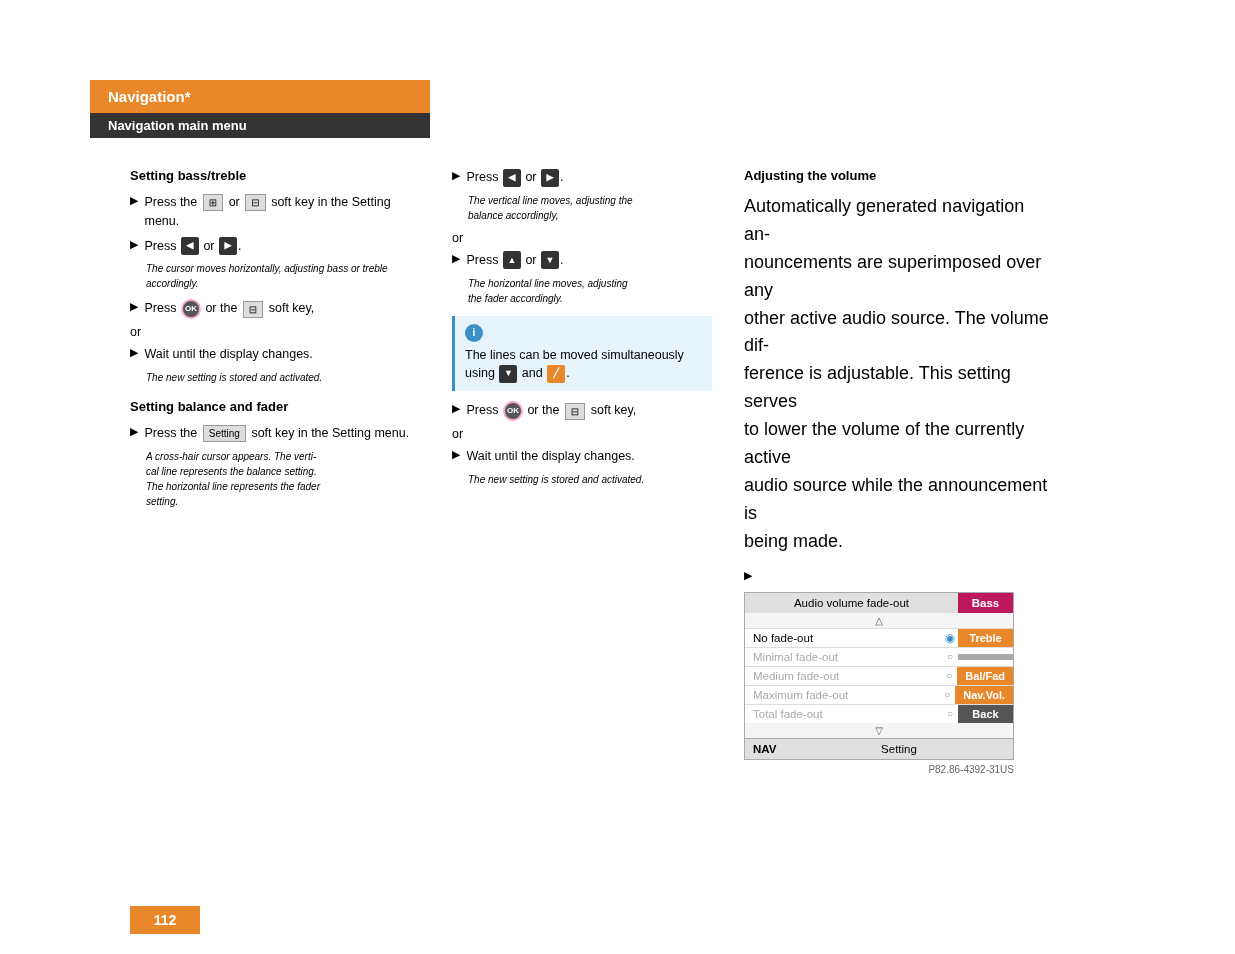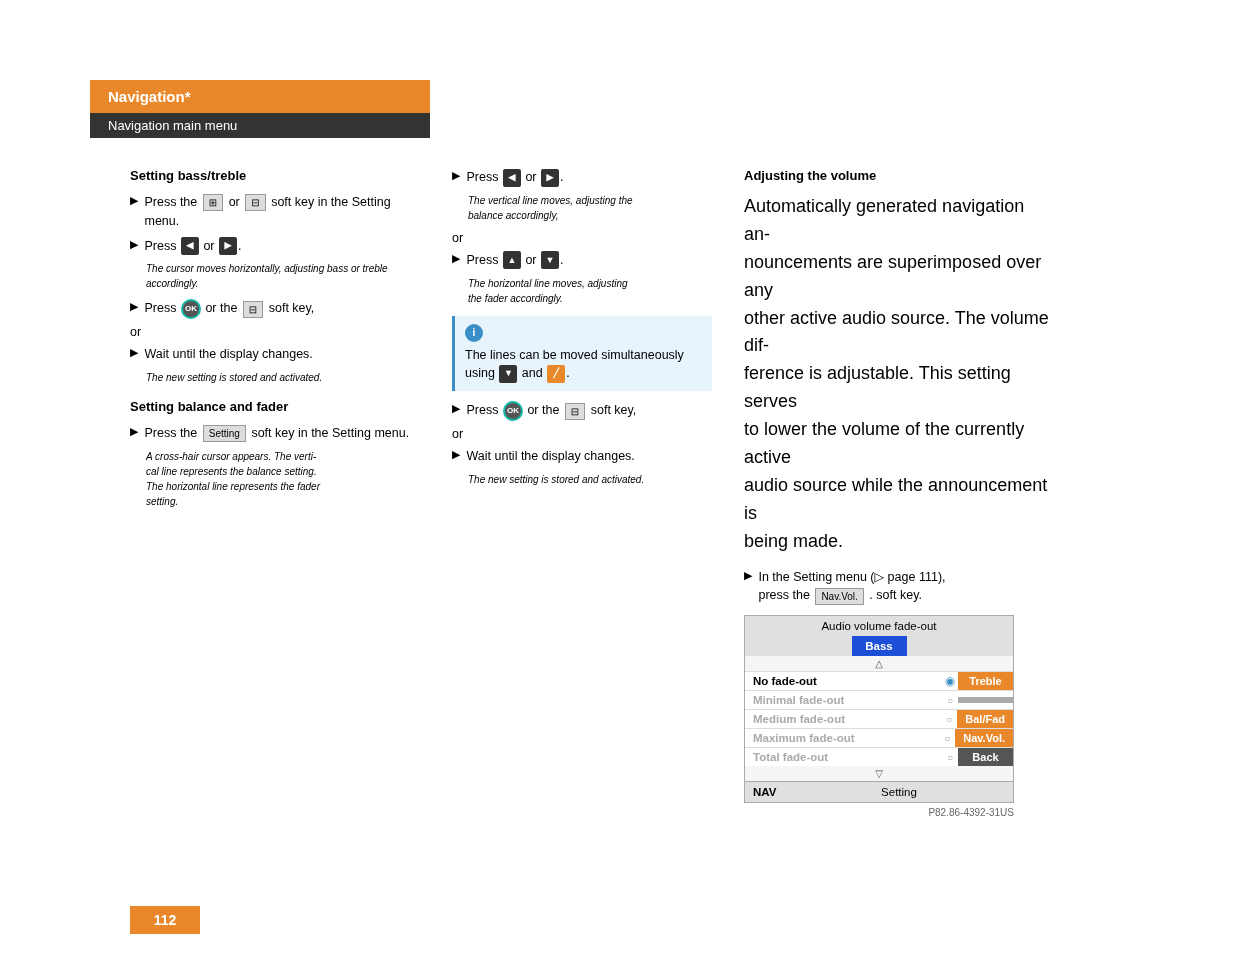--- a/index.html
+++ b/index.html
@@ -37,21 +37,21 @@
       font-size: 15px;
     }
     .nav-subtitle-bar {
       background: #333;
       padding: 5px 18px;
       width: 340px;
       margin-top: 0;
     }
     .nav-subtitle-bar span {
       color: #fff;
-      font-weight: normal;
+      font-weight: bold;
       font-size: 13px;
     }
 
     
     .content-area {
       display: flex;
       margin: 30px 130px 0 130px;
       gap: 12px;
     }
 
@@ -124,21 +124,21 @@
       justify-content: center;
       width: 20px;
       height: 20px;
       background: #555;
       color: #fff;
       font-size: 8px;
       font-weight: bold;
       border-radius: 50%;
       vertical-align: middle;
       margin: 0 1px;
-      border: 2px solid #14b8a6;
+      border: 2px solid #f9a8d4;
     }
     .soft-key-label {
       display: inline-block;
       background: #ddd;
       border: 1px solid #999;
       padding: 0 5px;
       font-size: 10px;
       vertical-align: middle;
       margin: 0 2px;
     }
@@ -171,30 +171,29 @@
     .audio-table-wrapper {
       border: 1px solid #aaa;
       width: 270px;
       margin-top: 10px;
       font-size: 11.5px;
     }
     .audio-table-header {
       display: flex;
       align-items: center;
       background: #e0e0e0;
-      flex-direction: column;
     }
     .audio-table-header .header-main {
       flex: 1;
       padding: 4px 8px;
       font-size: 11.5px;
       text-align: center;
     }
     .audio-table-header .header-btn {
-      background: #1d4ed8;
+      background: #be185d;
       color: #fff;
       padding: 4px 8px;
       font-size: 11.5px;
       font-weight: bold;
       min-width: 55px;
       text-align: center;
     }
     .audio-table-arrow {
       text-align: center;
       font-size: 10px;
@@ -203,21 +202,20 @@
       background: #f5f5f5;
     }
     .audio-table-row {
       display: flex;
       align-items: center;
       border-top: 1px solid #ddd;
     }
     .audio-table-row .row-label {
       flex: 1;
       padding: 3px 8px;
-      font-weight: bold;
     }
     .audio-table-row .row-radio {
       width: 16px;
       text-align: center;
     }
     .audio-table-row .row-btn {
       min-width: 55px;
       padding: 3px 8px;
       font-size: 11px;
       font-weight: bold;
@@ -423,26 +421,20 @@
         <span>nouncements are superimposed over any</span><br>
         <span>other active audio source. The volume dif-</span><br>
         <span>ference is adjustable. This setting serves</span><br>
         <span>to lower the volume of the currently active</span><br>
         <span>audio source while the announcement is</span><br>
         <span>being made.</span>
       </div>
 
       <div class="bullet-item">
         <span class="bullet-arrow">▶</span>
-        <span class="bullet-text">
-          <span>In the Setting menu (▷ page 111),</span><br>
-          <span>press the</span>
-          <span class="soft-key-label">Nav.Vol.</span>
-          <span>. soft key.</span>
-        </span>
       </div>
 
 
       <div class="audio-table-wrapper">
 
         <div class="audio-table-header">
           <div class="header-main">Audio volume fade-out</div>
           <div class="header-btn">Bass</div>
         </div>
         <div class="audio-table-arrow">△</div>

